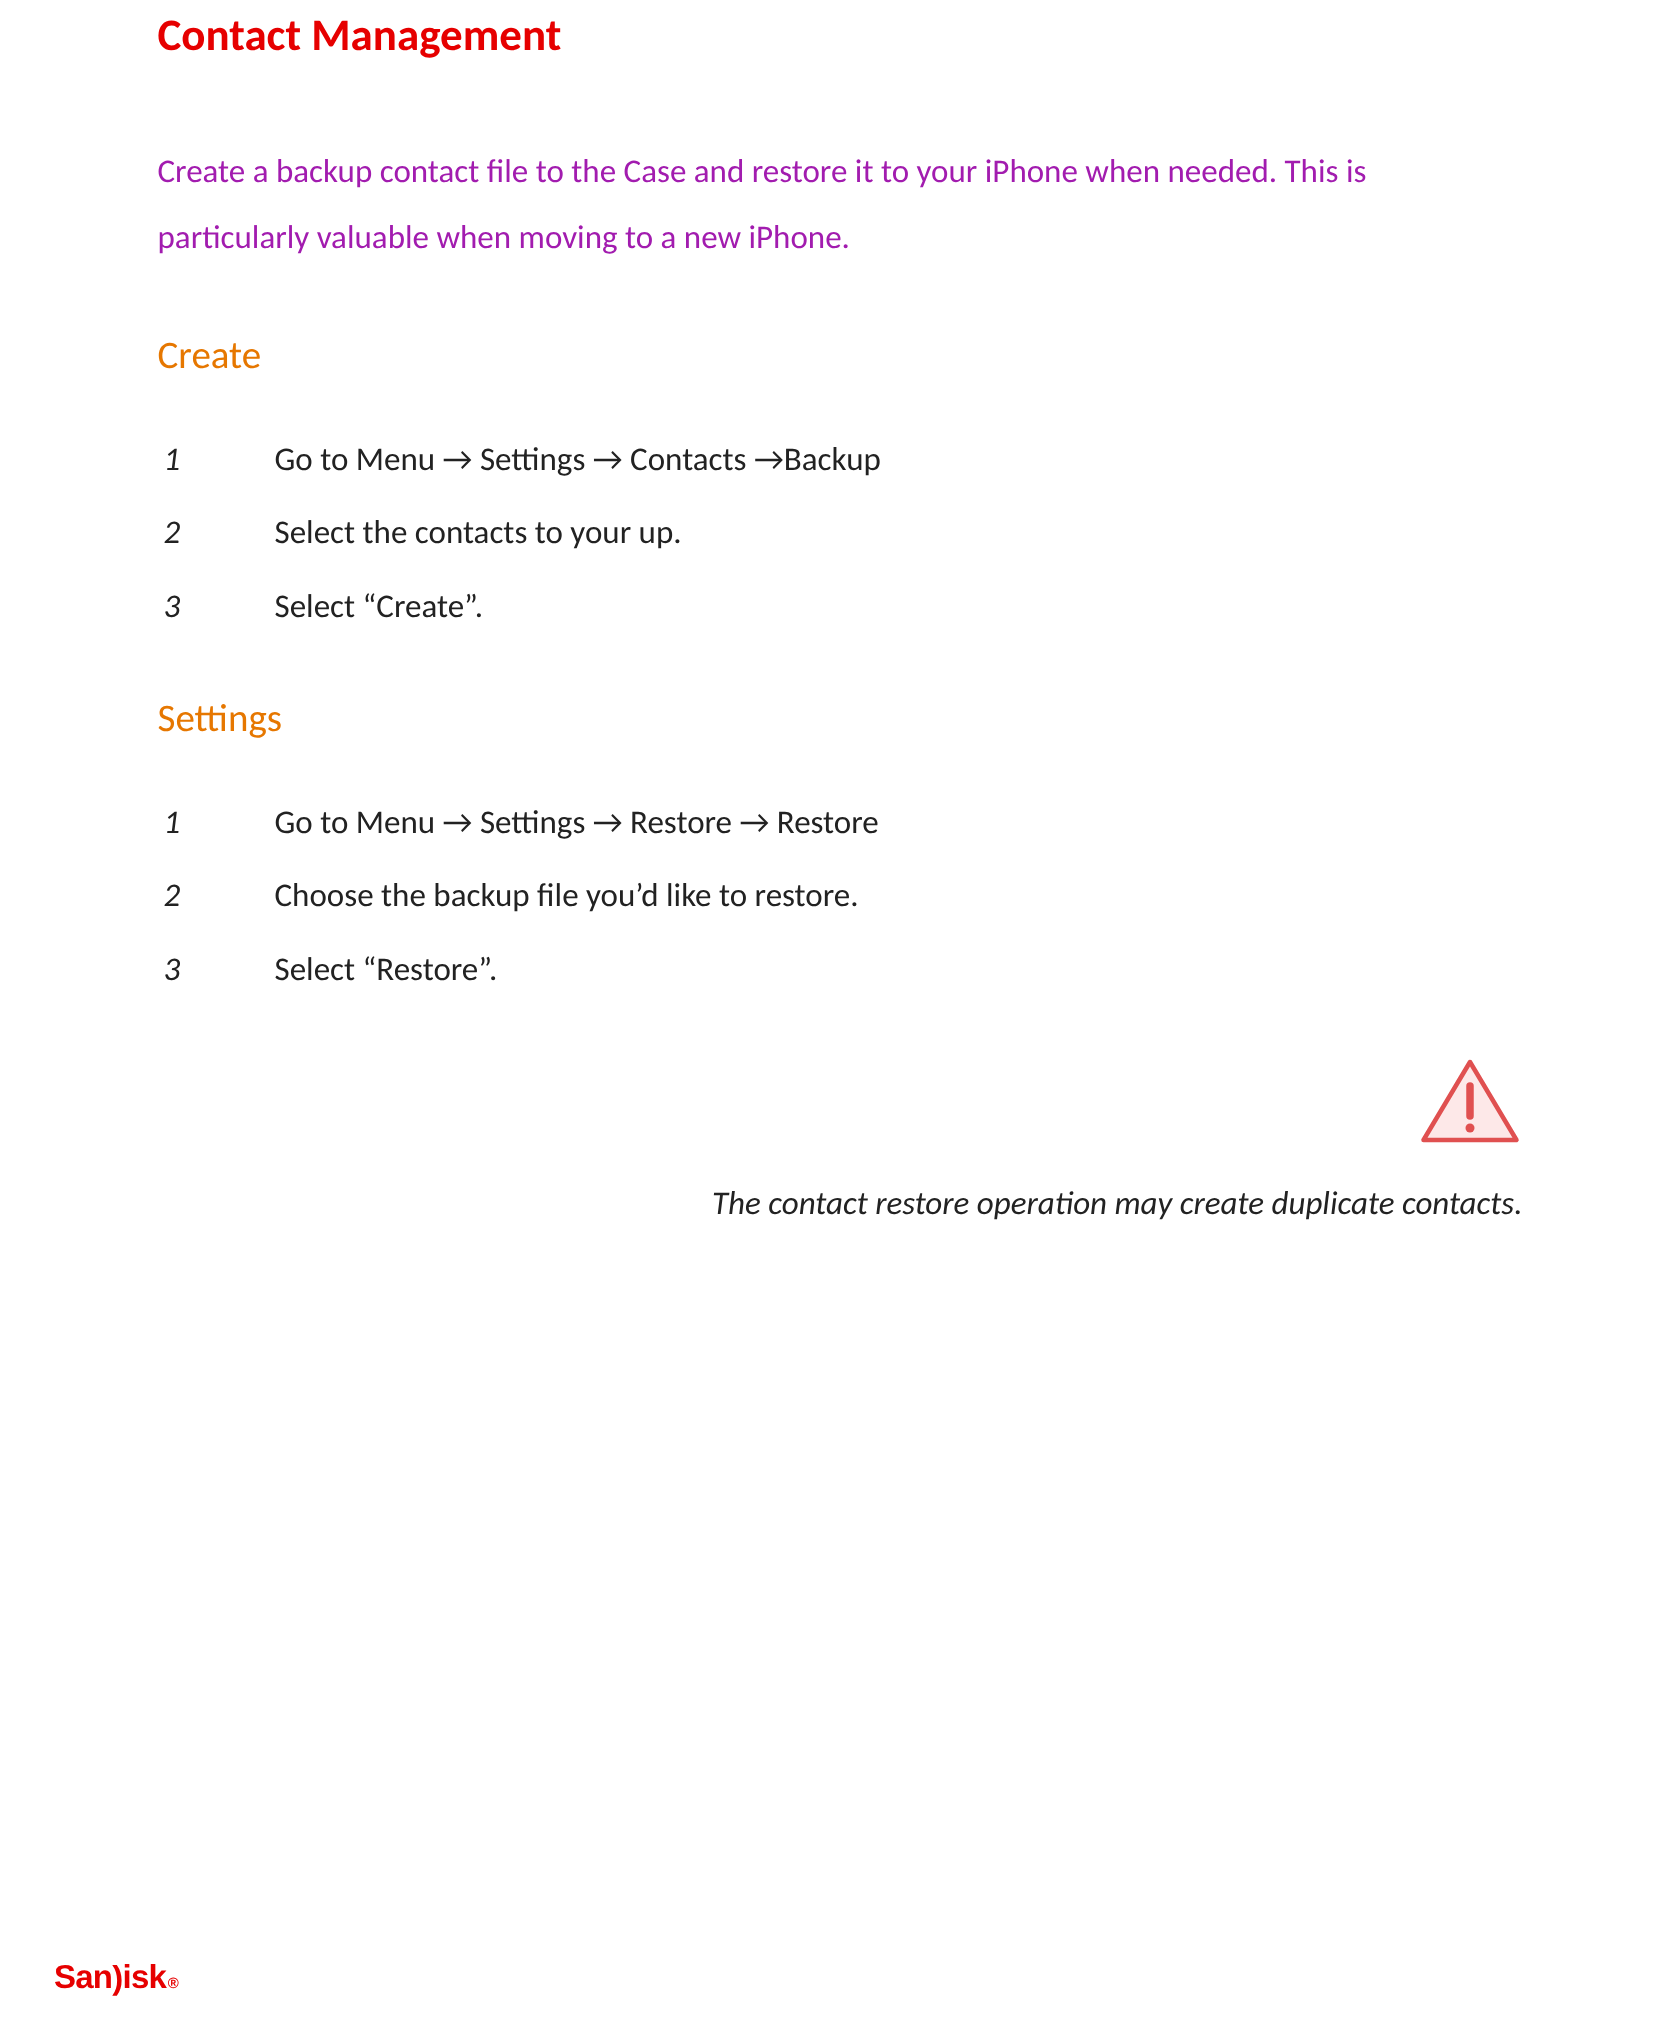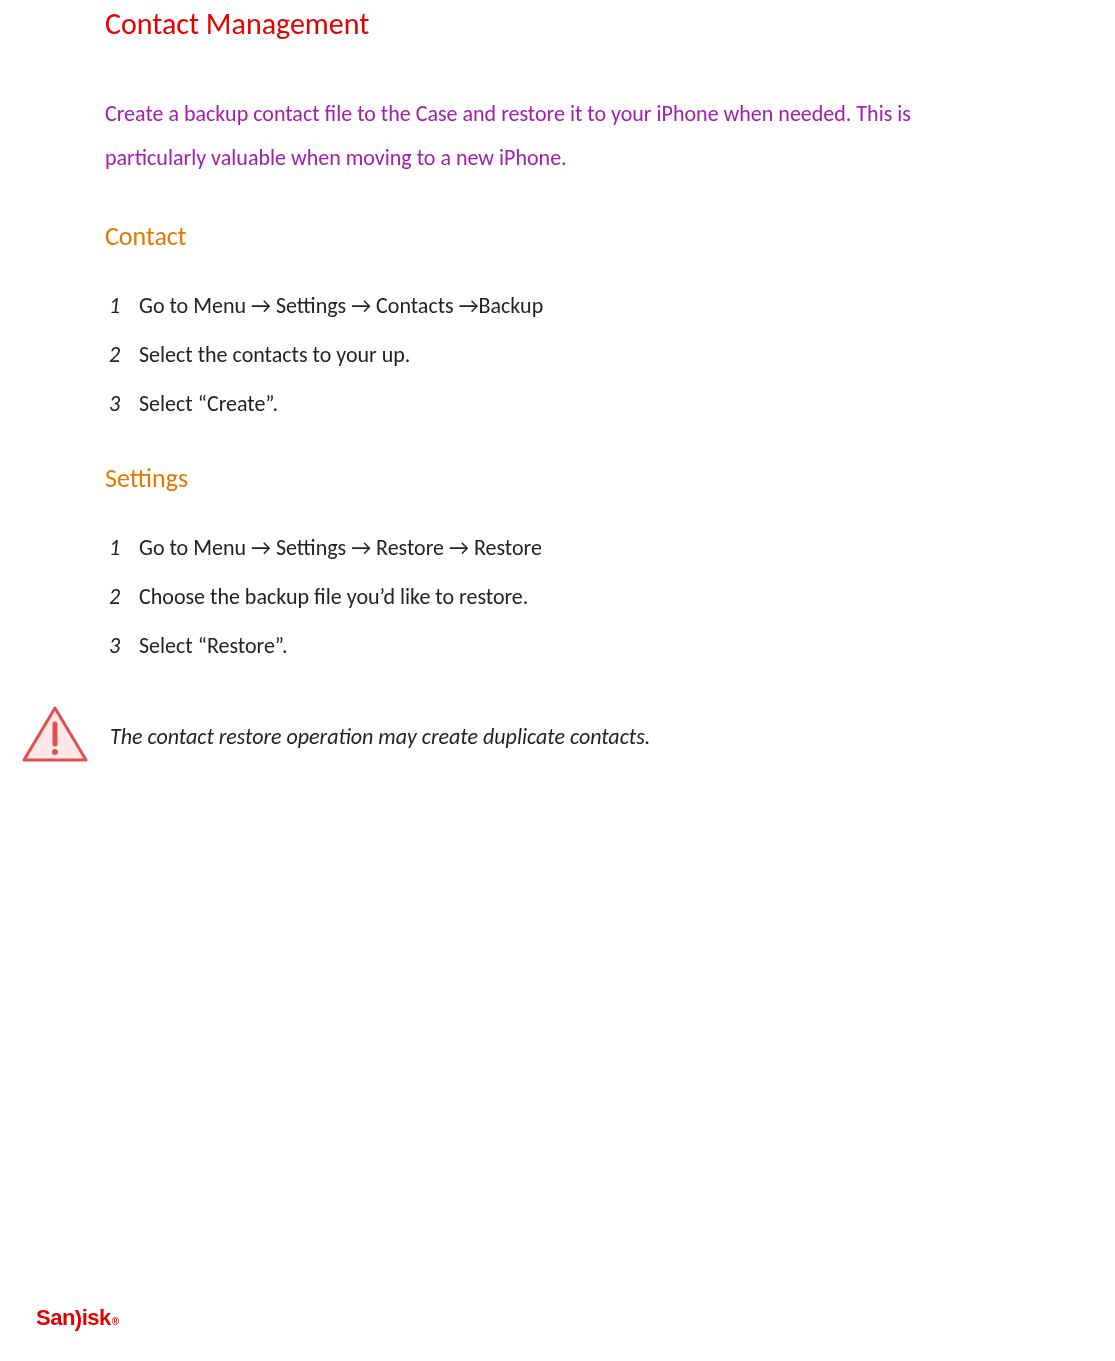--- a/index.html
+++ b/index.html
@@ -8,21 +8,21 @@
       font-size: 22px;
       color: #333;
       width: 1115px;
       height: 1361px;
       background: #fff;
       position: relative;
       padding: 0 100px 0 105px;
     }
     .main-title {
       color: #e60000;
-      font-weight: normal;
+      font-weight: bold;
       font-size: 30px;
       padding-top: 5px;
       margin-bottom: 50px;
     }
     .intro {
       line-height: 2.0;
       margin-bottom: 40px;
       color: #a21caf;
     }
     .section-title {
@@ -41,26 +41,27 @@
       align-items: baseline;
       margin-bottom: 22px;
       color: #222;
     }
     ol.steps li .num {
       font-style: italic;
       width: 30px;
       flex-shrink: 0;
       font-size: 22px;
     }
-    ol.steps li .txt { flex: 1; }
+    ol.steps li .txt { flex: 1; margin-left: 44px; }
     .warning {
       display: flex;
-      align-items: center;
+      align-items: flex-end;
       gap: 20px;
       margin-left: -85px;
+      flex-direction: column;
     }
     .warning-icon {
       width: 70px;
       height: 60px;
       flex-shrink: 0;
       position: relative;
     }
     .warning-icon svg { display: block; }
     .warning-text {
       font-style: italic;
@@ -92,21 +93,21 @@
       margin-left: 1px;
     }
   </style>
 </head>
 <body>
 
 <h1 class="main-title">Contact Management</h1>
 
 <p class="intro">Create a backup contact file to the Case and restore it to your iPhone when needed. This is particularly valuable when moving to a new iPhone.</p>
 
-<h2 class="section-title">Contact</h2>
+<h2 class="section-title">Create</h2>
 <ol class="steps">
   <li>
       <span class="num">1</span>
       <span class="txt">Go to Menu → Settings → Contacts →Backup</span>
     </li>
   <li>
       <span class="num">2</span>
       <span class="txt">Select the contacts to your up.</span>
     </li>
   <li>

